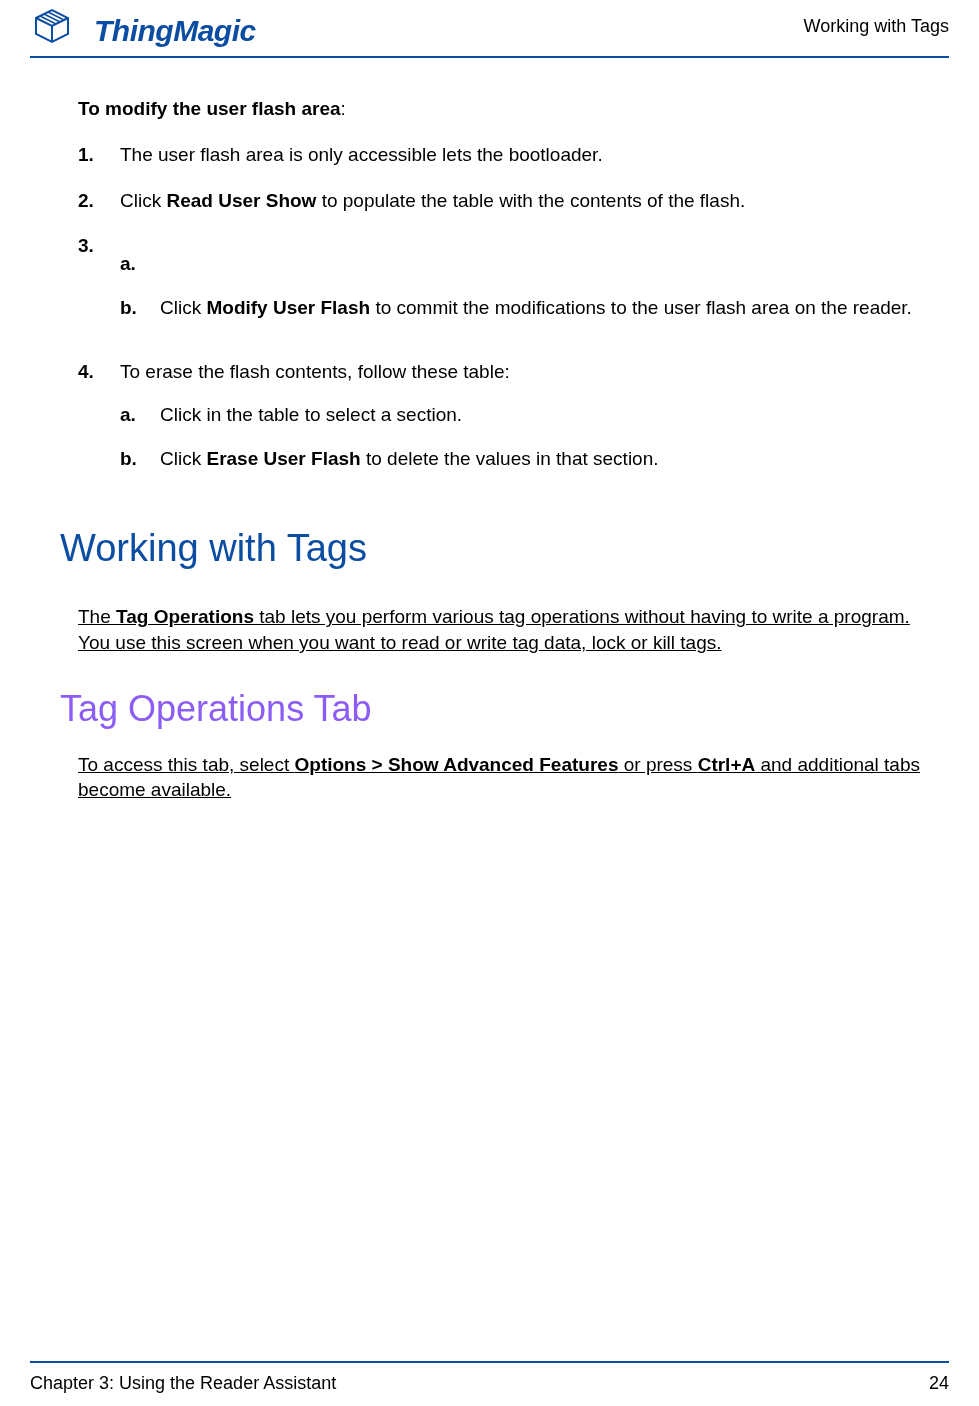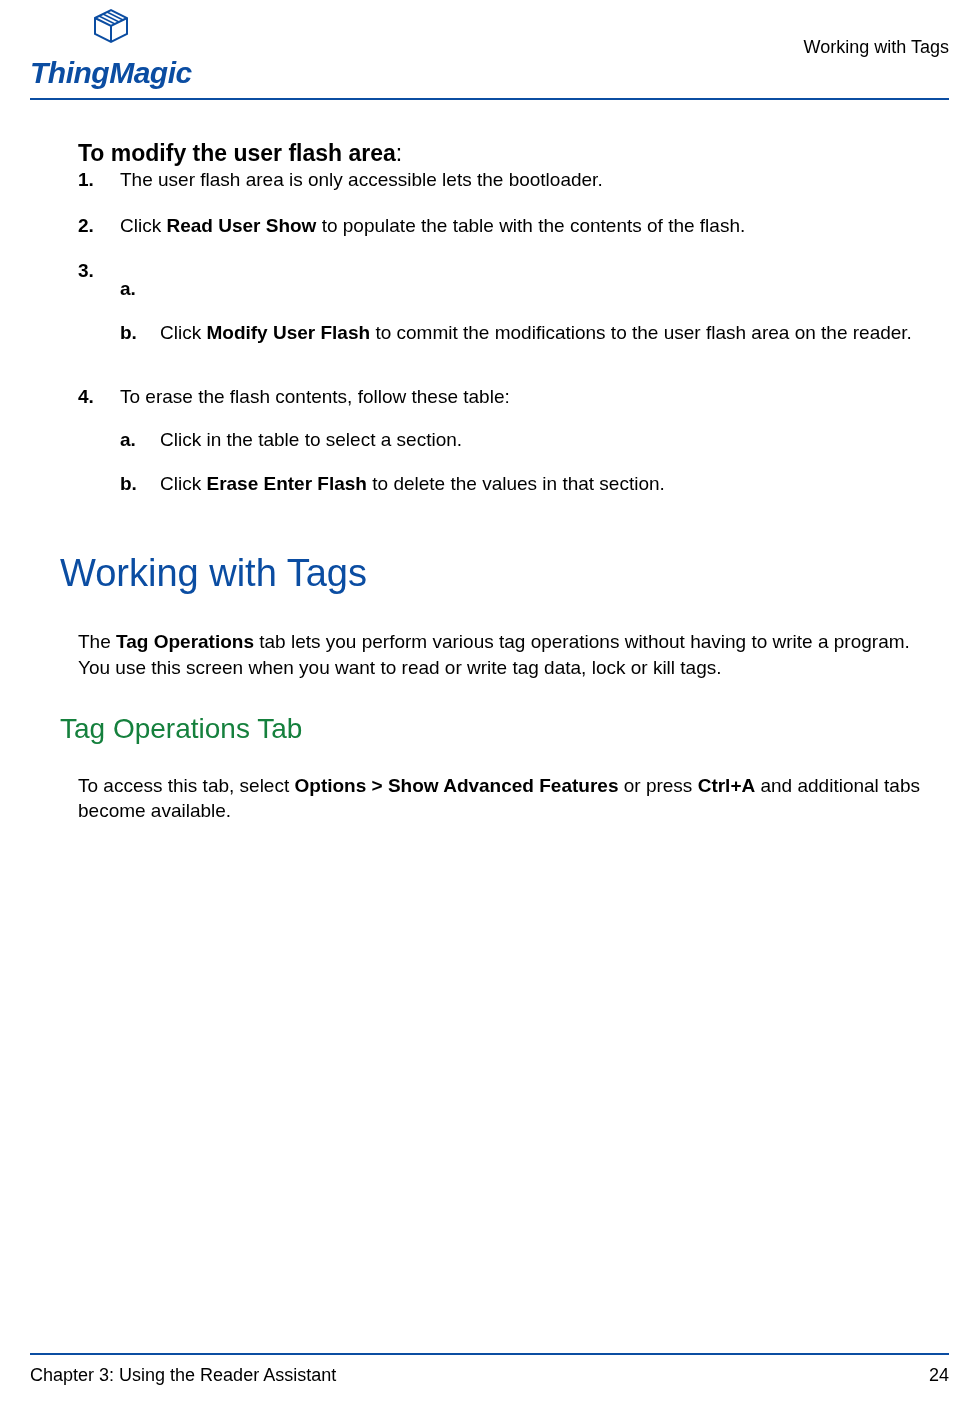--- a/index.html
+++ b/index.html
@@ -16,23 +16,22 @@
   }
   .header {
     display: flex;
     justify-content: space-between;
     align-items: center;
     padding-top: 4px;
     padding-bottom: 8px;
   }
   .logo-area {
     display: flex;
-    align-items: center;
-    gap: 8px;
-    flex-direction: column;
+    align-items: flex-end;
+    gap: 20px;
   }
   .logo-text {
     font-size: 30px;
     font-weight: bold;
     font-style: italic;
     color: #0b4da2;
     letter-spacing: -0.5px;
   }
   .header-right {
     font-size: 18px;
@@ -41,21 +40,22 @@
     border: none;
     border-top: 2px solid #0b4da2;
     margin: 0 0 40px 0;
   }
   .content {
     padding-left: 48px;
     padding-right: 10px;
   }
   .intro-bold {
     font-weight: bold;
-    font-size: 23px;
+    font-size: 19px;
+    margin-bottom: 22px;
   }
   .ol-num {
     margin: 0;
     padding: 0;
     list-style: none;
   }
   .ol-num > li {
     display: flex;
     margin-bottom: 20px;
     font-size: 19px;
@@ -89,36 +89,37 @@
   }
   .bold { font-weight: bold; }
   .h1 {
     font-size: 38px;
     font-weight: 300;
     color: #0b4da2;
     margin: 38px 0 34px -18px;
     font-family: Arial, Helvetica, sans-serif;
   }
   .h2 {
-    font-size: 28px;
+    font-size: 36px;
     font-weight: 400;
-    color: #15803d;
-    margin: 32px 0 28px -18px;
+    color: #8b5cf6;
+    margin: 32px 0 22px -18px;
   }
   .para {
     font-size: 19px;
     line-height: 1.35;
     margin-bottom: 18px;
+    text-decoration: underline;
   }
   .footer-wrap {
     position: absolute;
     bottom: 0;
     left: 0;
     right: 0;
-    padding: 0 30px 20px 30px;
+    padding: 0 30px 12px 30px;
     box-sizing: border-box;
   }
   .hr-bottom {
     border: none;
     border-top: 2px solid #0b4da2;
     margin: 0 0 10px 0;
   }
   .footer {
     display: flex;
     justify-content: space-between;
@@ -188,21 +189,21 @@
         <span class="num-marker">4.</span>
         <div class="li-body">
           <p>To erase the flash contents, follow these table:</p>
           <ol class="ol-sub">
             <li>
               <span class="sub-marker">a.</span>
               <div>Click in the table to select a section.</div>
             </li>
             <li>
               <span class="sub-marker">b.</span>
-              <div><span>Click </span><span class="bold">Erase Enter Flash</span><span> to delete the values in that section.</span></div>
+              <div><span>Click </span><span class="bold">Erase User Flash</span><span> to delete the values in that section.</span></div>
             </li>
           </ol>
         </div>
       </li>
     </ol>
 
     <div class="h1">Working with Tags</div>
 
     <div class="para">
       <span>The </span><span class="bold">Tag Operations</span><span> tab lets you perform various tag operations without having to write a program. You use this screen when you want to read or write tag data, lock or kill tags.</span>

